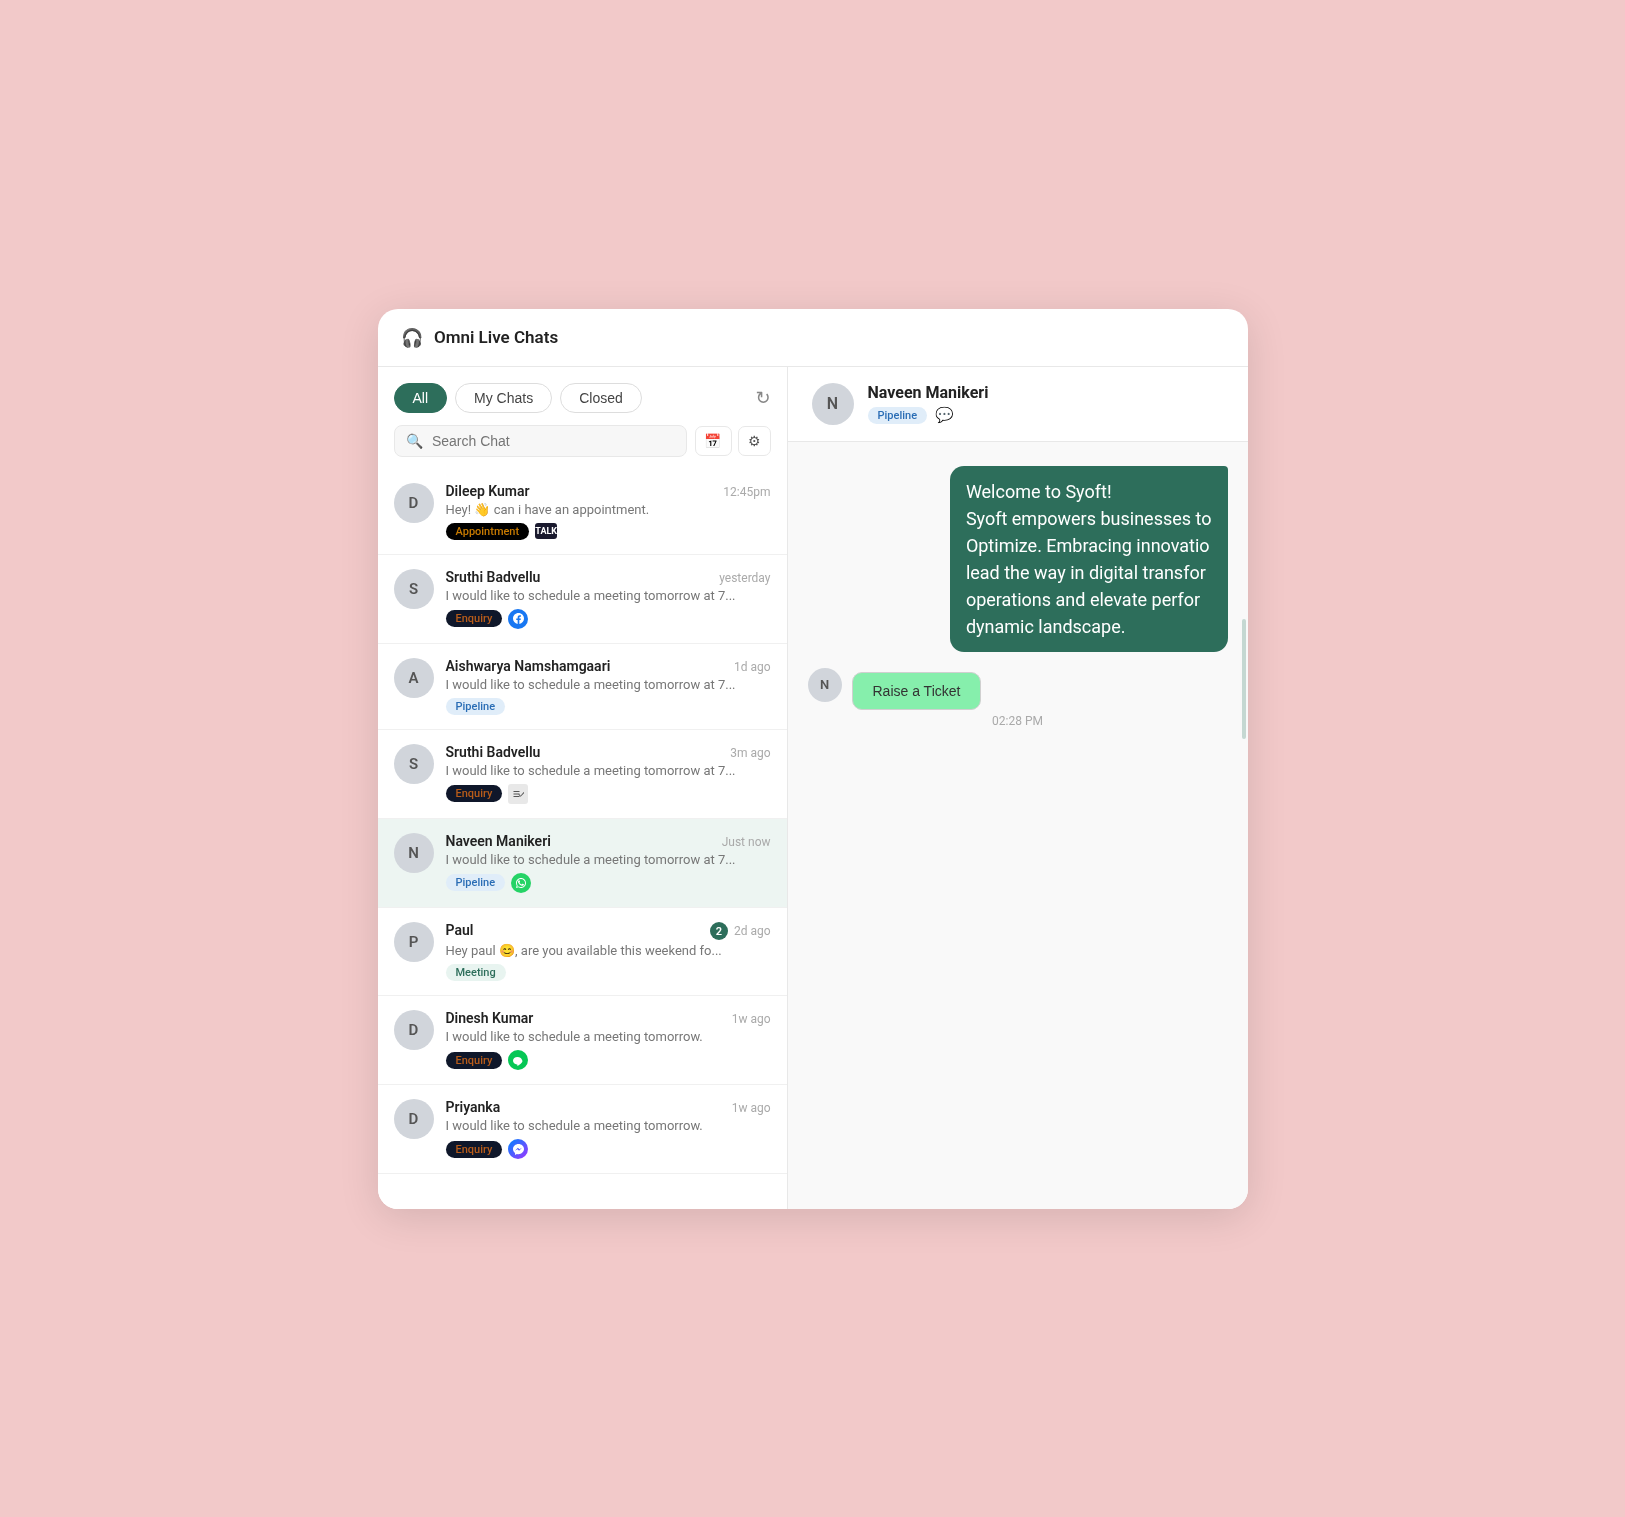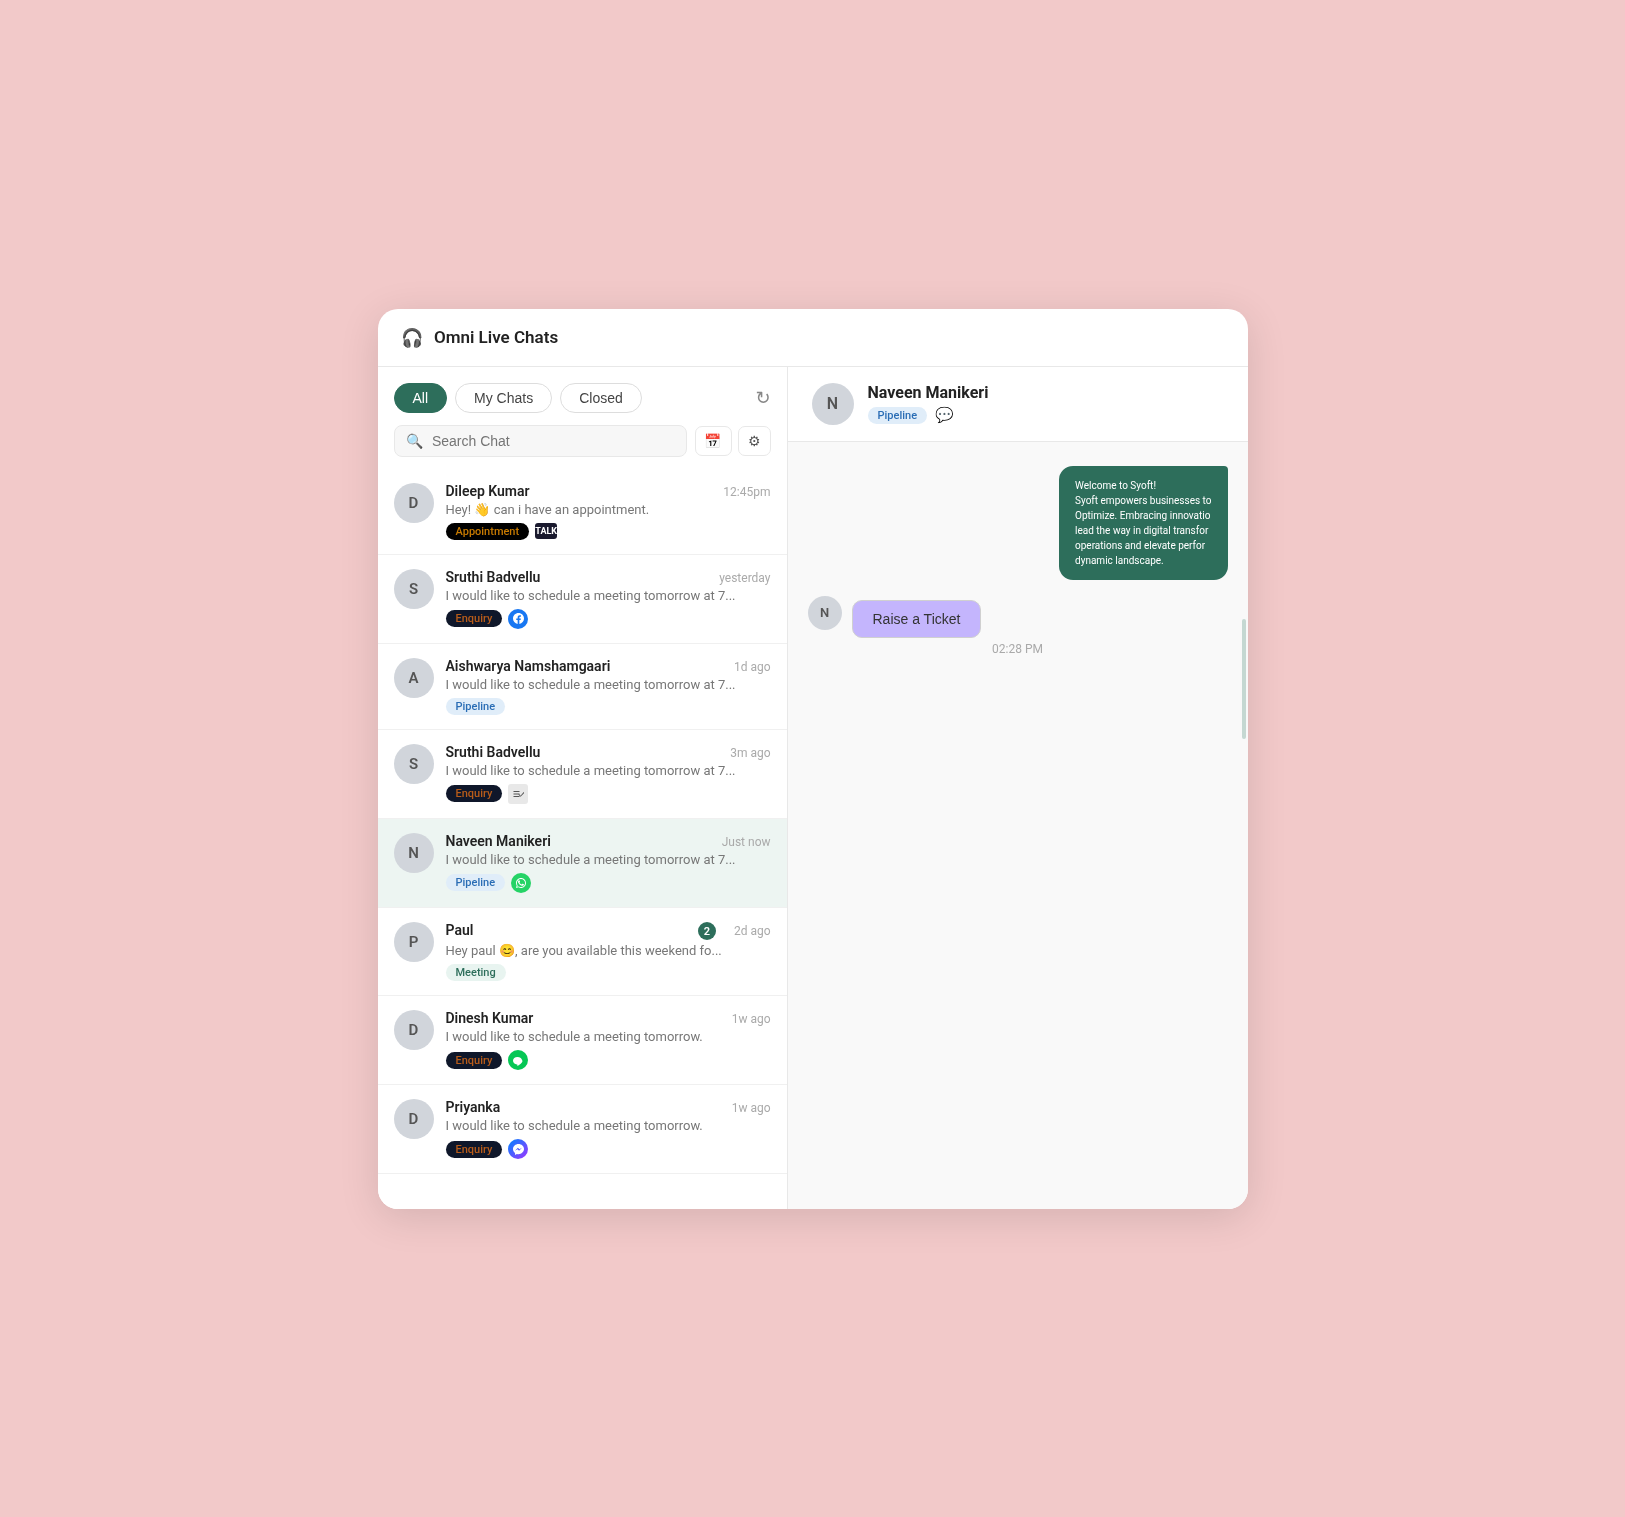--- a/index.html
+++ b/index.html
@@ -145,21 +145,20 @@
     }
     .chat-name {
       font-size: 14px;
       font-weight: 600;
       color: #222;
     }
     .chat-time {
       font-size: 12px;
       color: #aaa;
       white-space: nowrap;
-      margin-left: 12px;
     }
     .chat-preview {
       font-size: 13px;
       color: #777;
       margin-bottom: 6px;
       white-space: nowrap;
       overflow: hidden;
       text-overflow: ellipsis;
     }
     .chat-tags { display: flex; align-items: center; gap: 6px; flex-wrap: wrap; }
@@ -244,30 +243,30 @@
       justify-content: center;
       font-size: 13px;
       font-weight: 600;
       color: #555;
       flex-shrink: 0;
     }
     .msg-bubble {
       max-width: 320px;
       padding: 12px 16px;
       border-radius: 14px;
-      font-size: 10px;
+      font-size: 18px;
       line-height: 1.5;
     }
     .msg-bubble.outgoing {
       background: #2d6e5b;
       color: #fff;
       border-top-right-radius: 4px;
     }
     .msg-action-btn {
-      background: #c4b5fd;
+      background: #86efac;
       border: 1.5px solid #d0d0d0;
       border-radius: 10px;
       padding: 10px 20px;
       font-size: 14px;
       font-weight: 500;
       color: #333;
       cursor: pointer;
       margin-top: 4px;
       display: inline-block;
     }

